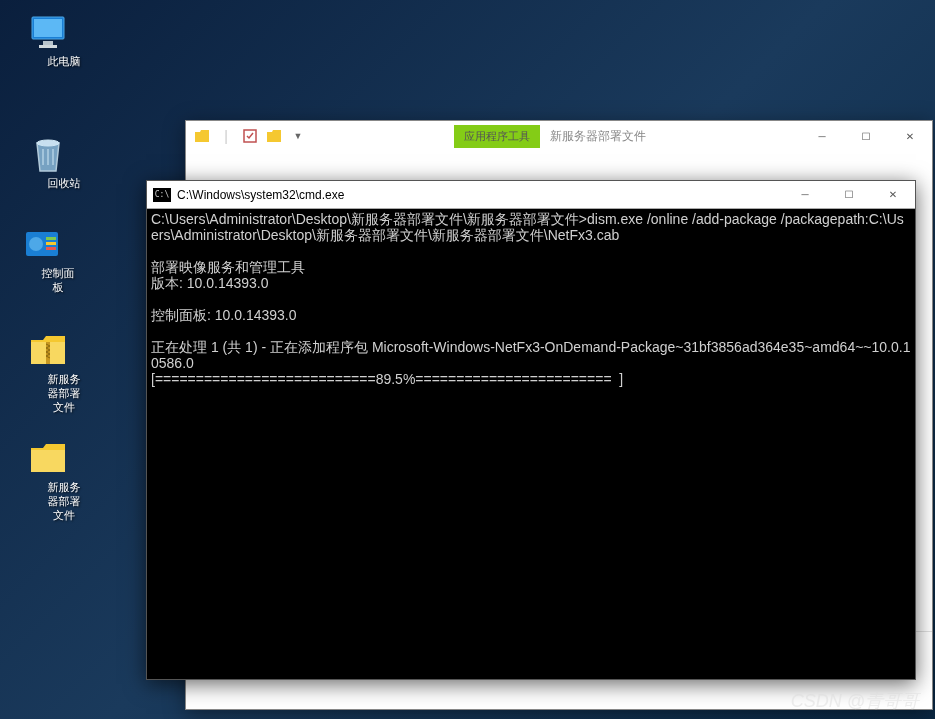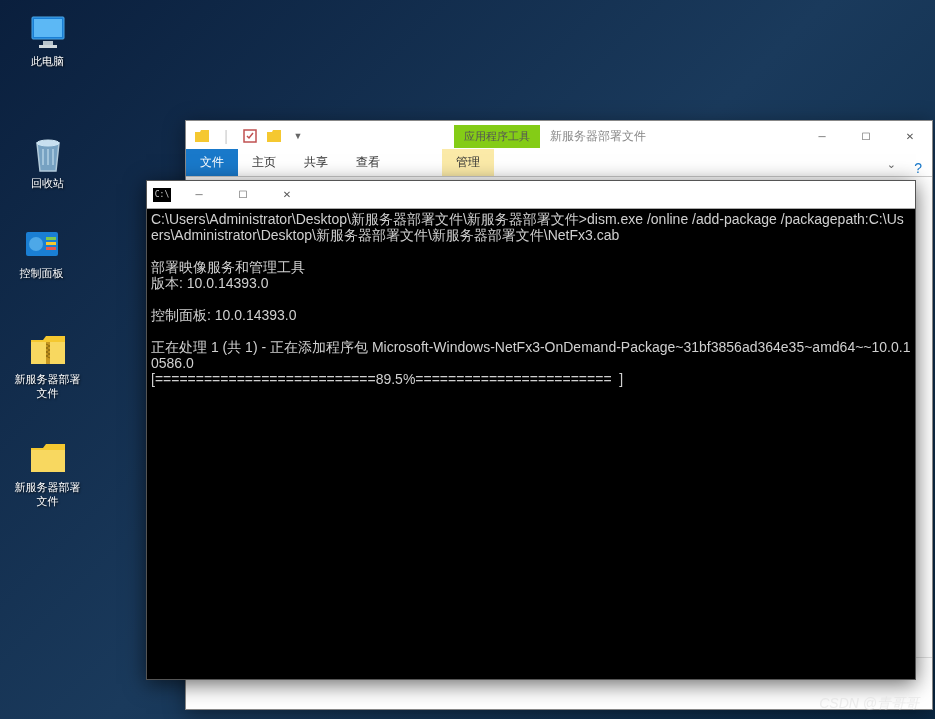--- a/index.html
+++ b/index.html
@@ -1,21 +1,21 @@
 <!DOCTYPE html>
 <html><head>
 <meta charset="utf-8">
 <style>
 * { margin: 0; padding: 0; box-sizing: border-box; font-family: "Microsoft YaHei", "Segoe UI", sans-serif; }
 body { width: 935px; height: 719px; background: linear-gradient(135deg, #0a1f3d 0%, #1a3a5c 50%, #0a2844 100%); position: relative; overflow: hidden; }
 
 
 .desktop-icon { position: absolute; width: 75px; text-align: center; color: #fff; font-size: 11px; cursor: pointer; }
 .desktop-icon .icon-img { width: 40px; height: 36px; margin: 0 auto 4px; display: flex; align-items: center; justify-content: center; }
-.desktop-icon .label { text-shadow: 1px 1px 2px rgba(0,0,0,0.8); line-height: 14px; }
+.desktop-icon .label { text-shadow: 1px 1px 2px rgba(0,0,0,0.8); line-height: 14px; margin-left: 33px; }
 
 
 .explorer { position: absolute; left: 185px; top: 120px; width: 748px; height: 590px; background: #fff; border: 1px solid #888; box-shadow: 0 4px 20px rgba(0,0,0,0.4); }
 .explorer-titlebar { height: 30px; background: #fff; display: flex; align-items: center; }
 .qat { display: flex; align-items: center; gap: 4px; padding: 0 6px; }
 .qat-icon { width: 20px; height: 20px; display: flex; align-items: center; justify-content: center; font-size: 14px; }
 .contextual-tab { background: #84cc16; padding: 4px 10px; font-size: 11px; color: #555; }
 .title-text { flex: 1; padding: 0 10px; font-size: 12px; color: #888; }
 .win-controls { display: flex; }
 .win-btn { width: 44px; height: 28px; display: flex; align-items: center; justify-content: center; font-size: 10px; color: #555; cursor: pointer; }
@@ -31,21 +31,21 @@
 
 
 .cmd { position: absolute; left: 146px; top: 180px; width: 770px; height: 500px; background: #000; border: 1px solid #555; box-shadow: 0 4px 20px rgba(0,0,0,0.6); }
 .cmd-titlebar { height: 28px; background: #fff; display: flex; align-items: center; border-bottom: 1px solid #aaa; }
 .cmd-icon { width: 18px; height: 14px; background: #000; margin: 0 6px; display: flex; align-items: center; justify-content: center; color: #ccc; font-size: 8px; font-family: monospace; }
 .cmd-title { flex: 1; font-size: 12px; color: #000; }
 .cmd-controls { display: flex; }
 .cmd-body { padding: 2px 4px; font-family: "NSimSun", "SimSun", Consolas, monospace; font-size: 14px; line-height: 16px; color: #d0d0d0; white-space: pre-wrap; word-break: break-all; }
 
 
-.watermark { position: absolute; right: 16px; bottom: 6px; color: rgba(220,220,220,0.5); font-size: 14px; font-style: italic; margin-top: 40px; }
+.watermark { position: absolute; right: 16px; bottom: 6px; color: rgba(220,220,220,0.5); font-size: 18px; font-style: italic; margin-top: 40px; }
 
 svg { display: block; }
 </style>
 </head>
 <body>
 
 <div class="desktop-icon" style="left:10px; top:14px;">
   <div class="icon-img">
     <svg width="38" height="34" viewBox="0 0 38 34">
         <rect x="3" y="2" width="32" height="22" rx="1" fill="#1a7fd4" stroke="#4da8e8"></rect>
@@ -127,40 +127,32 @@
     </div>
     <div style="width:140px;"></div>
     <div class="contextual-tab">应用程序工具</div>
     <div class="title-text">新服务器部署文件</div>
     <div class="win-controls">
       <div class="win-btn">─</div>
       <div class="win-btn">☐</div>
       <div class="win-btn close">✕</div>
     </div>
   </div>
-  <div class="ribbon-tabs">
-    <div class="ribbon-tab file">文件</div>
-    <div class="ribbon-tab">主页</div>
-    <div class="ribbon-tab">共享</div>
-    <div class="ribbon-tab">查看</div>
-    <div class="ribbon-tab contextual">管理</div>
-    <span class="ribbon-tab" style="position:absolute;right:30px;font-size:11px;color:#666;padding:5px 6px;">⌄</span>
-    <span class="help-icon">?</span>
-  </div>
   <div class="explorer-body"></div>
   <div class="statusbar">
     <span>13 个项目</span>
     <span>选中 1 个项目</span>
     <span>58 字节</span>
   </div>
 </div>
 
 <div class="cmd">
   <div class="cmd-titlebar">
     <div class="cmd-icon">C:\</div>
+    <div class="cmd-title">C:\Windows\system32\cmd.exe</div>
     <div class="cmd-controls">
       <div class="win-btn">─</div>
       <div class="win-btn">☐</div>
       <div class="win-btn close">✕</div>
     </div>
   </div>
   <div class="cmd-body"><span>C:\Users\Administrator\Desktop\新服务器部署文件\新服务器部署文件&gt;dism.exe /online /add-package /packagepath:C:\Users\Administrator\Desktop\新服务器部署文件\新服务器部署文件\NetFx3.cab</span>
 
 <span>部署映像服务和管理工具</span>
 <span>版本: 10.0.14393.0</span>

